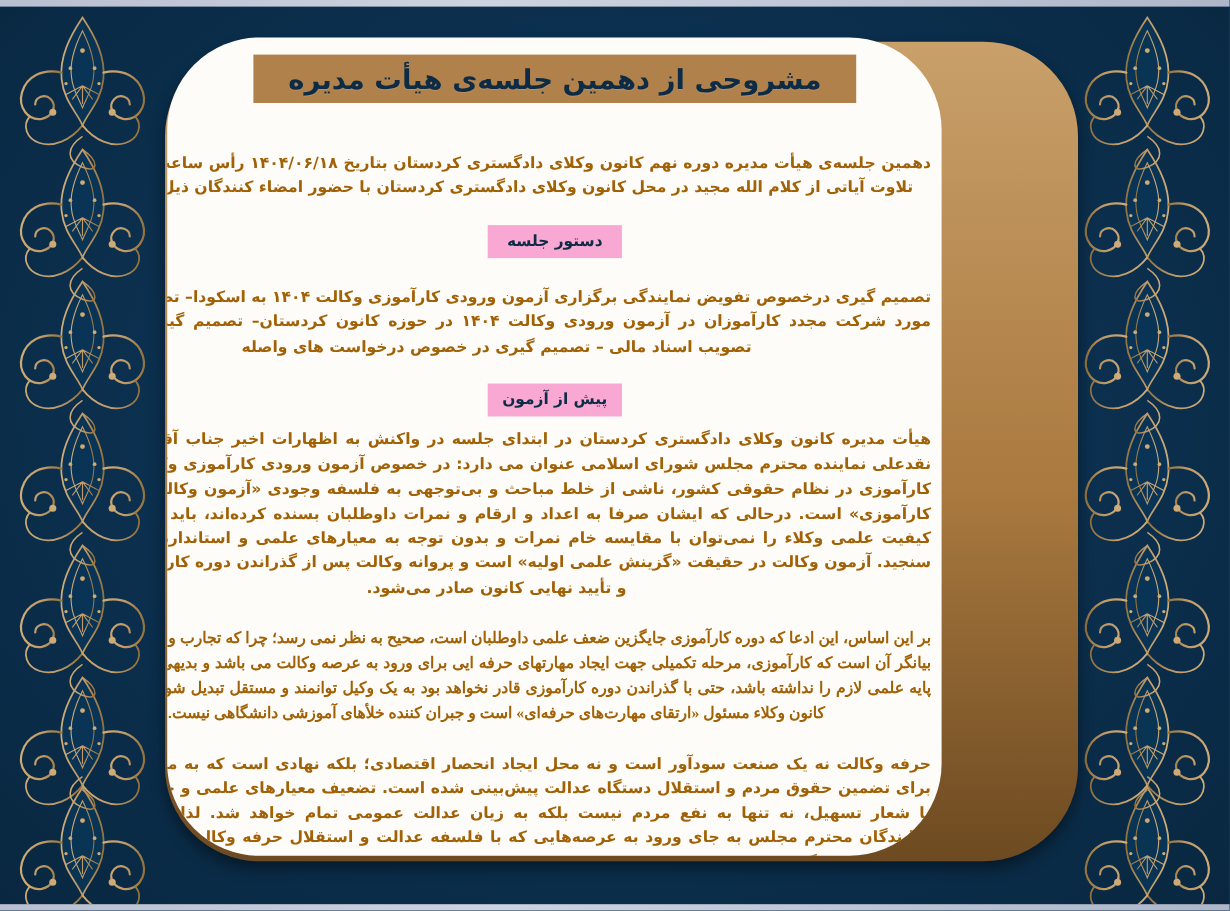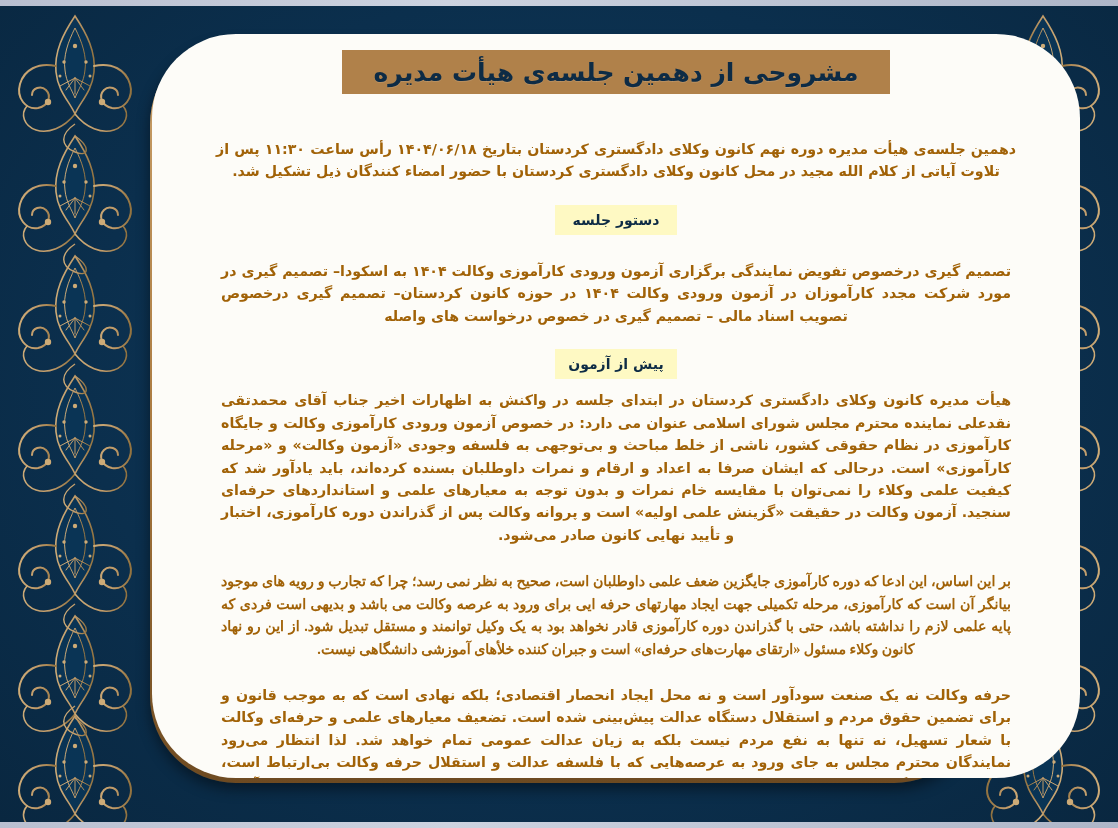--- a/index.html
+++ b/index.html
@@ -70,21 +70,21 @@
     width: 830px;
     height: 745px;
     border-radius: 86px 86px 86px 86px;
     background: linear-gradient(180deg, #c9a06a 0%, #a9793f 55%, #6d4a21 100%);
     box-shadow: 0 6px 14px rgba(0,0,0,0.45);
   }
   .card {
     position: absolute;
     left: 152px;
     top: 34px;
-    width: 928px;
+    width: 704px;
     height: 744px;
     border-radius: 84px 84px 84px 84px;
     background: #fdfcf8;
     overflow: hidden;
     box-sizing: border-box;
     padding: 0 6px;
   }
 
   
   .title-banner {
@@ -132,21 +132,21 @@
 
   .para.intro {
     margin-top: 28px;
     width: 800px;
   }
 
   .section-head {
     margin: 22px auto 0 auto;
     width: 122px;
     height: 30px;
-    background: #fef9c3;
+    background: #f9a8d4;
     display: flex;
     align-items: center;
     justify-content: center;
   }
   .section-head .section-head-text {
     color: #0d2b45;
     font-size: 14px;
     font-weight: bold;
     white-space: nowrap;
     line-height: 1;

